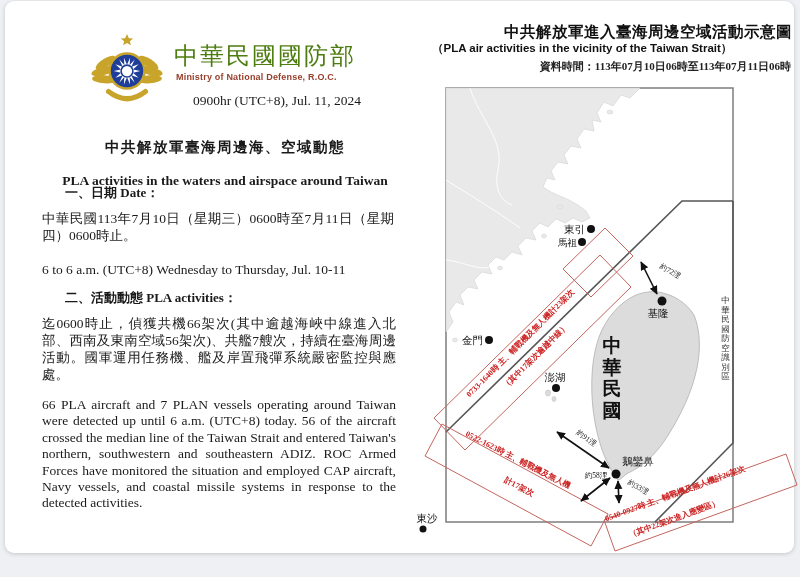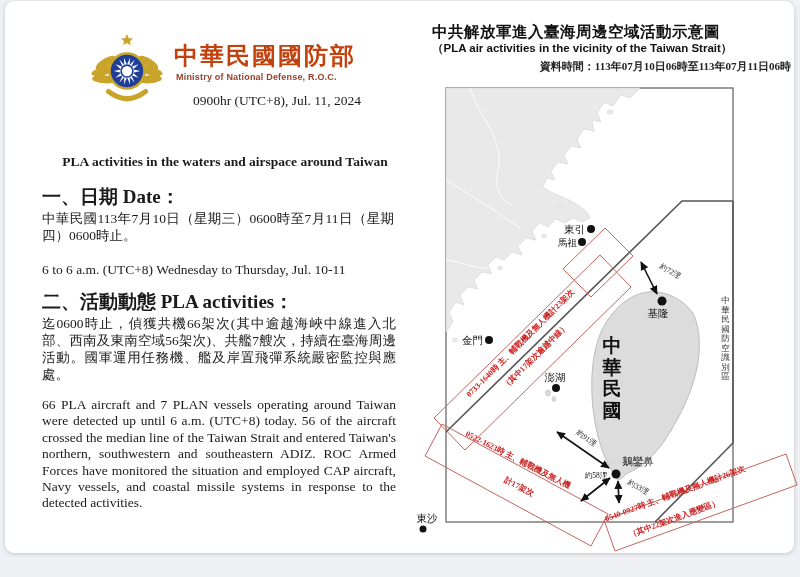--- a/index.html
+++ b/index.html
@@ -9,37 +9,37 @@
     font-family:"Liberation Serif","DejaVu Serif",serif;
     color:#1a1a1a;
   }
   .page{
     position:absolute;left:5px;top:1px;width:789px;height:552px;
     background:#ffffff;border-radius:9px;
     box-shadow:0 1px 4px rgba(0,0,0,.18);
   }
   .abs{position:absolute;}
   
-  .mnd-title{left:174px;top:40px;font-size:24px;font-weight:bold;letter-spacing:2px;color:#c2410c;}
+  .mnd-title{left:174px;top:40px;font-size:24px;font-weight:normal;letter-spacing:2px;color:#4d7c0f;}
   .mnd-sub{left:176px;top:72px;font-size:9px;font-weight:bold;color:#963f2a;
            font-family:"Liberation Sans","DejaVu Sans",sans-serif;letter-spacing:.2px;}
   .pub{left:193px;top:92px;font-size:13.5px;line-height:17px;}
   .doc-title{left:40px;top:138px;width:370px;text-align:center;font-weight:bold;}
   .doc-title .zh{font-size:14.5px;letter-spacing:1.5px;}
   .doc-title .en{font-size:13.5px;margin-top:16px;}
-  .sec-head{font-size:19px;font-weight:bold;}
+  .sec-head{font-size:13px;font-weight:bold;margin-left:23px;}
   .p{font-size:13.5px;line-height:17px;text-align:justify;}
   .sec1-head{left:42px;top:184px;}
   .zh1{left:42px;top:210px;width:352px;}
   .en1{left:42px;top:261px;width:360px;}
   .sec2-head{left:42px;top:289px;}
   .zh2{left:42px;top:315px;width:354px;}
   .en2{left:42px;top:397px;width:354px;line-height:16.4px;}
   
-  .map-title{left:432px;top:22px;width:360px;text-align:left;font-weight:bold;font-size:15.5px;letter-spacing:.5px;color:#111;}
+  .map-title{left:432px;top:22px;width:360px;text-align:right;font-weight:bold;font-size:15.5px;letter-spacing:.5px;color:#111;}
   .map-sub{left:432px;top:41px;width:360px;text-align:left;font-weight:bold;font-size:11.5px;
            font-family:"Liberation Sans","DejaVu Sans",sans-serif;color:#111;}
   .map-time{left:432px;top:59px;width:359px;text-align:right;font-weight:bold;font-size:11px;color:#222;}
   
   svg text{font-family:"Liberation Serif","DejaVu Serif",serif;}
   .place{font-size:10.5px;fill:#111;}
   .place-sm{font-size:9.5px;fill:#111;}
   .dist{font-size:7.5px;fill:#111;}
   .track{font-size:8px;font-weight:bold;fill:#cc2222;}
   .country{font-size:19px;font-weight:bold;fill:#111;}
@@ -70,20 +70,21 @@
 </svg>
 
 <div class="abs mnd-title">中華民國國防部</div>
 <div class="abs mnd-sub">Ministry of National Defense, R.O.C.</div>
 
 <div class="abs pub">
   <div>0900hr (UTC+8), Jul. 11, 2024</div>
 </div>
 
 <div class="abs doc-title">
+  <div class="zh">中共解放軍臺海周邊海、空域動態</div>
   <div class="en">PLA activities in the waters and airspace around Taiwan</div>
 </div>
 
 <div class="abs sec-head sec1-head">一、日期 Date：</div>
 <div class="abs p zh1">中華民國113年7月10日（星期三）0600時至7月11日（星期四）0600時止。</div>
 <div class="abs p en1">6 to 6 a.m. (UTC+8) Wednesday to Thursday, Jul. 10-11</div>
 
 <div class="abs sec-head sec2-head">二、活動動態 PLA activities：</div>
 <div class="abs p zh2">迄0600時止，偵獲共機66架次(其中逾越海峽中線進入北部、西南及東南空域56架次)、共艦7艘次，持續在臺海周邊活動。國軍運用任務機、艦及岸置飛彈系統嚴密監控與應處。</div>
 <div class="abs p en2">66 PLA aircraft and 7 PLAN vessels operating around Taiwan were detected up until 6 a.m. (UTC+8) today. 56 of the aircraft crossed the median line of the Taiwan Strait and entered Taiwan's northern, southwestern and southeastern ADIZ. ROC Armed Forces have monitored the situation and employed CAP aircraft, Navy vessels, and coastal missile systems in response to the detected activities.</div>

